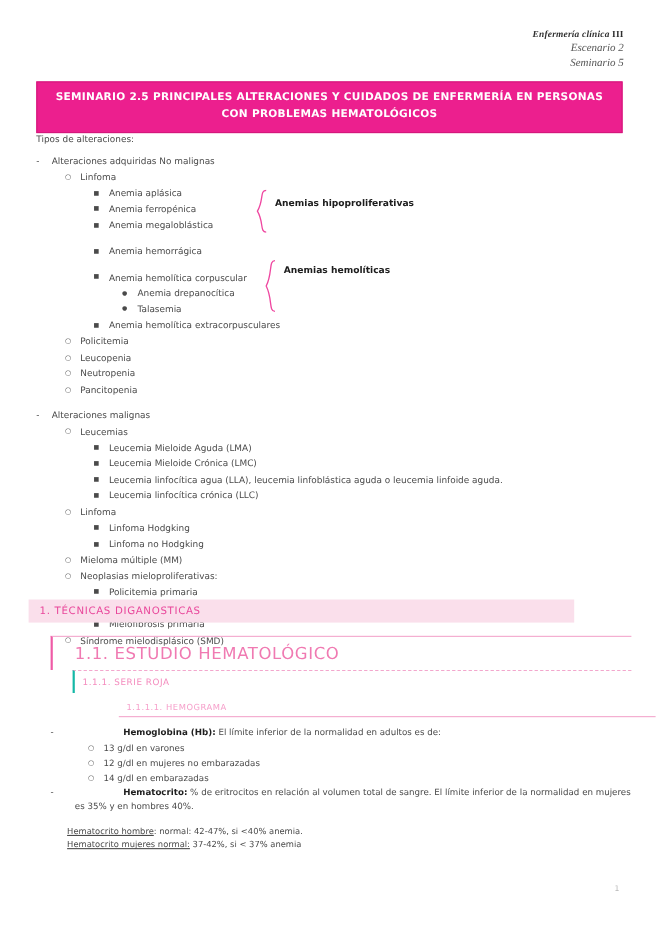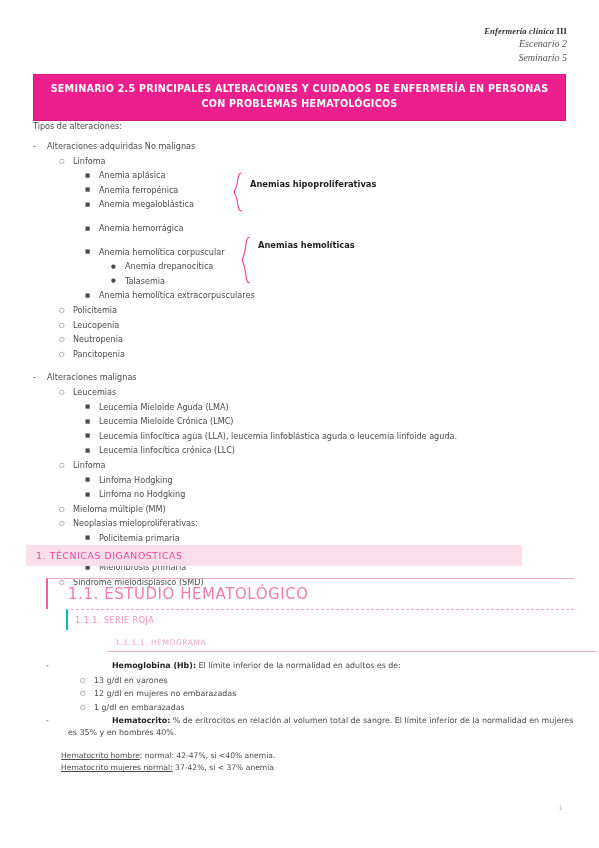--- a/index.html
+++ b/index.html
@@ -371,21 +371,21 @@
         <div class="sub-li">
           <span class="bullet b-circle"></span>
           <span>13 g/dl en varones</span>
         </div>
         <div class="sub-li">
           <span class="bullet b-circle"></span>
           <span>12 g/dl en mujeres no embarazadas</span>
         </div>
         <div class="sub-li">
           <span class="bullet b-circle"></span>
-          <span>1 g/dl en embarazadas</span>
+          <span>14 g/dl en embarazadas</span>
         </div>
       </div>
   </div>
 
   <div class="body-block" style="top:715px;">
     <div class="bi-row">
       <span class="bi-dash">-</span>
       <span class="bi-text">
         <span class="bold">Hematocrito:</span><span> % de eritrocitos en relación al volumen total de sangre. El límite inferior de la normalidad en mujeres es 35% y en hombres 40%.</span>
       </span>

